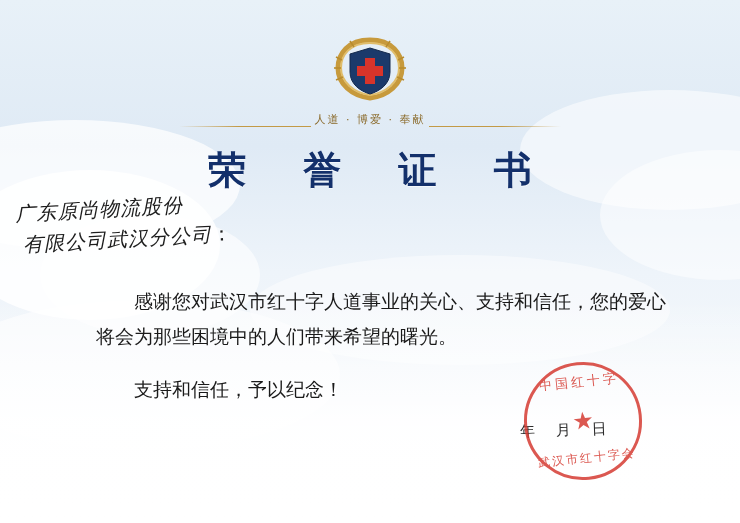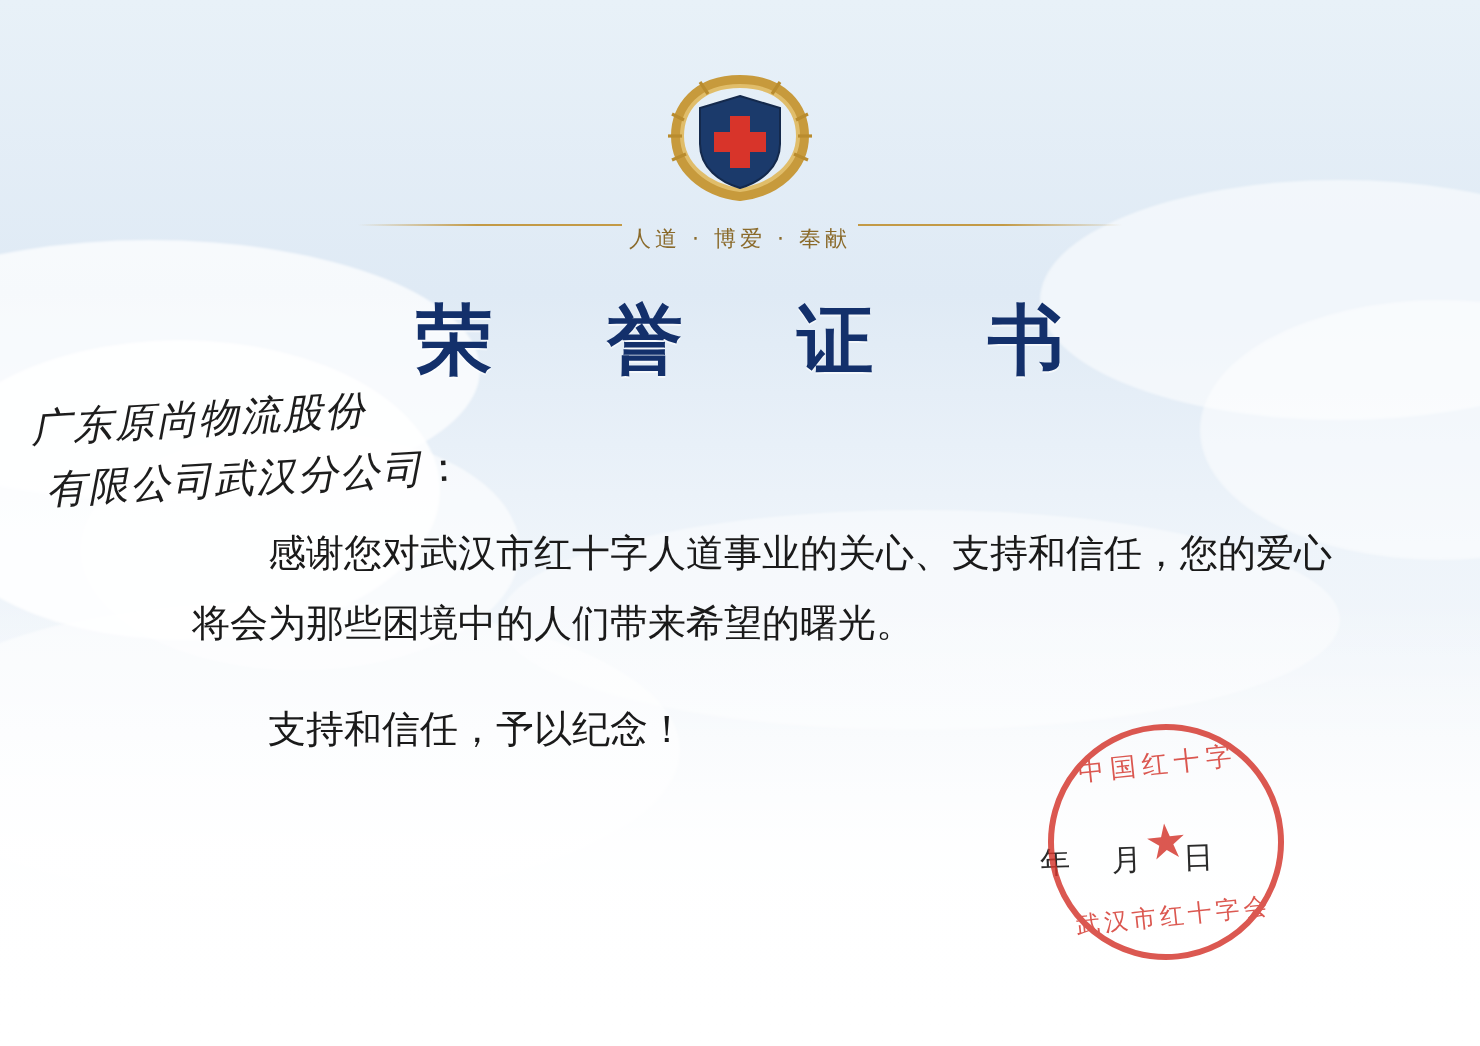--- a/index.html
+++ b/index.html
@@ -56,21 +56,21 @@
     width: 76px;
     height: 68px;
   }
 
   
   .motto-row {
     position: absolute;
     left: 0; right: 0;
     top: 112px;
     display: flex;
-    align-items: flex-start;
+    align-items: flex-end;
     justify-content: center;
     gap: 4px;
   }
   .motto-rule {
     height: 1px;
     width: 132px;
     background: linear-gradient(90deg, rgba(196,150,60,0) 0%, #c39a46 45%, #c39a46 100%);
   }
   .motto-rule.right {
     background: linear-gradient(270deg, rgba(196,150,60,0) 0%, #c39a46 45%, #c39a46 100%);
@@ -121,21 +121,21 @@
     position: absolute;
     left: 96px;
     top: 260px;
     width: 570px;
     font-family: "DejaVu Serif", serif;
     font-size: 19px;
     line-height: 1.85;
     color: #1a1a1a;
     text-align: left;
   }
-  .body-text .indent { text-indent: 38px; display: block; }
+  .body-text .indent { text-indent: 38px; display: block; margin-top: 24px; }
   .body-text .para2 { display: block; margin-top: 18px; text-indent: 38px; }
 
   
   .seal {
     position: absolute;
     left: 524px;
     top: 362px;
     width: 112px;
     height: 112px;
     border-radius: 50%;

